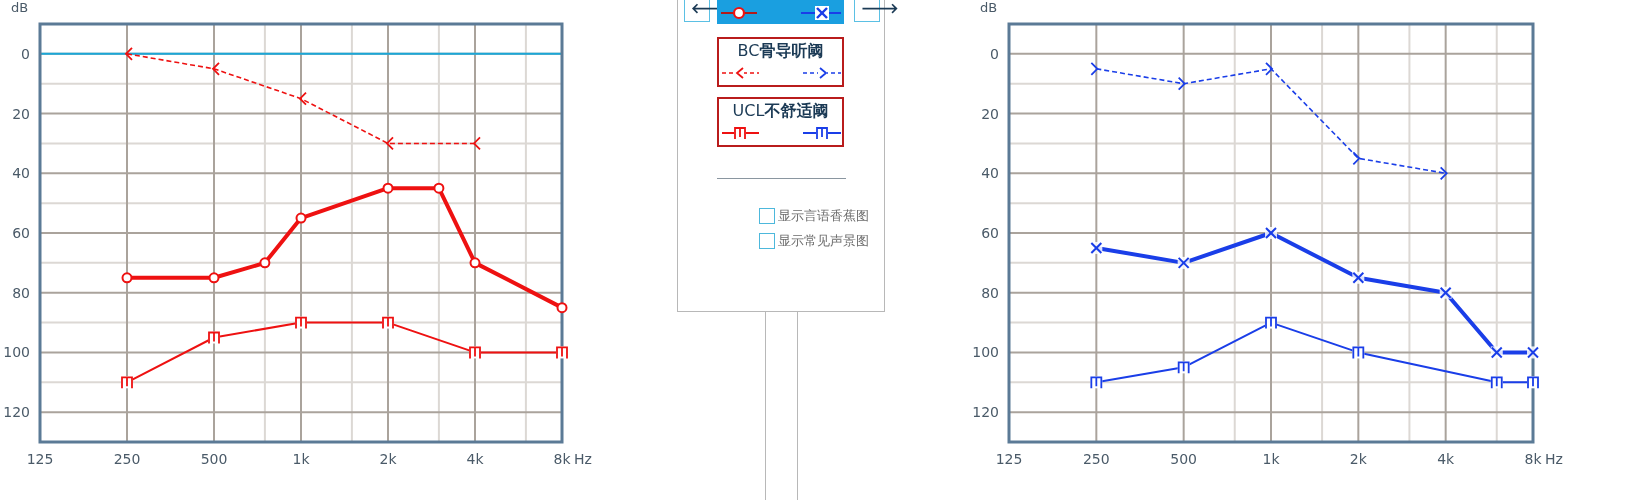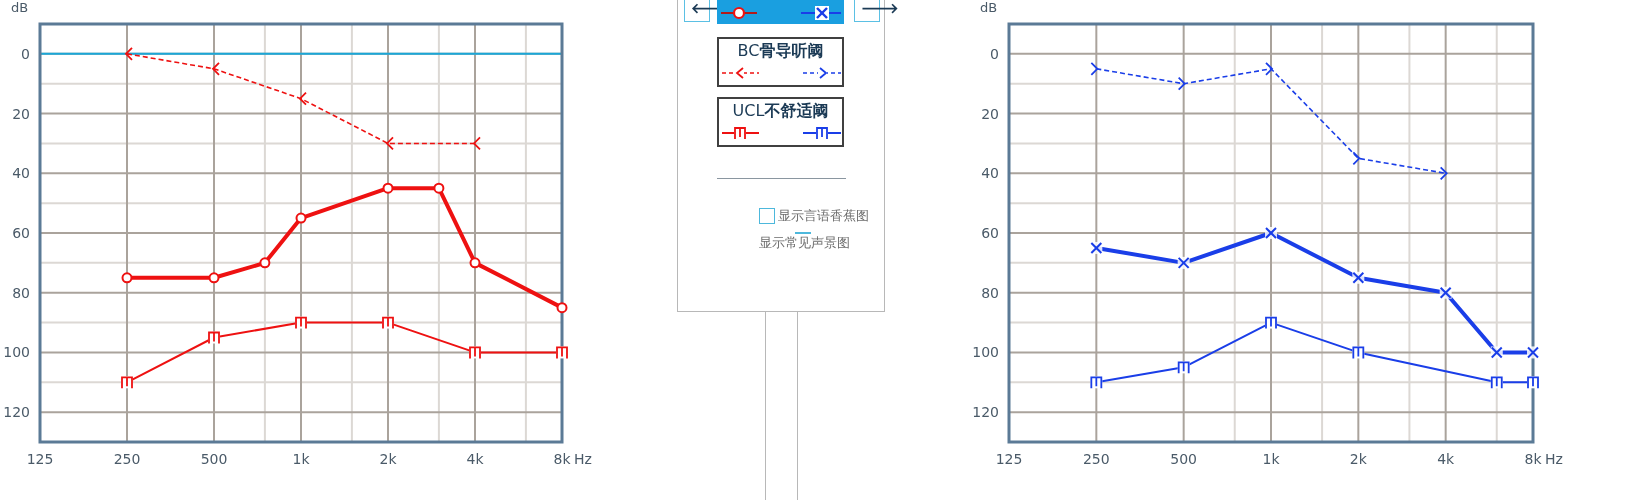--- a/index.html
+++ b/index.html
@@ -7,21 +7,21 @@
   .chart { position:absolute; top:0; }
   #chart-left { left:0; width:640px; height:500px; }
   #chart-right { left:968px; width:683px; height:500px; }
   svg text { font-family:"DejaVu Sans", sans-serif; }
   .panel { position:absolute; left:677px; top:-10px; width:208px; height:322px; border:1px solid #b8b8b8; border-top:none; background:#fff; box-sizing:border-box; }
   .stem-l { position:absolute; left:765px; top:311px; width:1px; height:189px; background:#b8b8b8; }
   .stem-r { position:absolute; left:797px; top:311px; width:1px; height:189px; background:#b8b8b8; }
   .nav-btn { position:absolute; top:-8px; width:26px; height:30px; border:1px solid #5bc0e4; background:#fff; box-sizing:border-box; }
   .nav-btn .arrow { position:absolute; left:6px; top:6px; font-size:14px; color:#1b3a55; font-weight:bold; }
   .ac-btn { position:absolute; left:717px; top:-10px; width:127px; height:34px; background:#1a9fe0; }
-  .legend-box { position:absolute; left:717px; width:127px; height:50px; border:2px solid #404040; box-sizing:border-box; background:#fff; }
+  .legend-box { position:absolute; left:717px; width:127px; height:50px; border:2px solid #b91c1c; box-sizing:border-box; background:#fff; }
   .legend-title { position:absolute; left:0; right:0; top:2px; text-align:center; font-size:16px; font-weight:bold; color:#1b3a55; }
   .legend-title .latin { font-weight:normal; }
   .divider { position:absolute; left:717px; top:178px; width:129px; height:1px; background:#8a96a0; }
   .cb-row { position:absolute; left:719px; height:18px; display:flex; align-items:center;padding-left:40px; }
   .cb { width:16px; height:16px; border:1px solid #4db8dc; box-sizing:border-box; background:#fff; margin-right:3px; }
   .cb-label { font-size:13px; color:#6b6b6b; }
 </style>
 </head>
 <body>
 
@@ -204,21 +204,21 @@
     </g>
   </svg>
 </div>
 
 <div class="divider"></div>
 
 <div class="cb-row" style="top:207px;">
   <div class="cb"></div>
   <span class="cb-label">显示言语香蕉图</span>
 </div>
-<div class="cb-row" style="top:232px;flex-direction:column;">
+<div class="cb-row" style="top:232px;">
   <div class="cb"></div>
   <span class="cb-label">显示常见声景图</span>
 </div>
 
 <div class="chart" id="chart-right">
   <svg id="svg-right" width="683" height="500">
       <g>
         <line x1="41" x2="565" y1="24" y2="24" stroke="#dcd8d4" stroke-width="2"></line>
         <line x1="41" x2="565" y1="83.71428571428572" y2="83.71428571428572" stroke="#dcd8d4" stroke-width="2"></line>
         <line x1="41" x2="565" y1="143.42857142857144" y2="143.42857142857144" stroke="#dcd8d4" stroke-width="2"></line>

